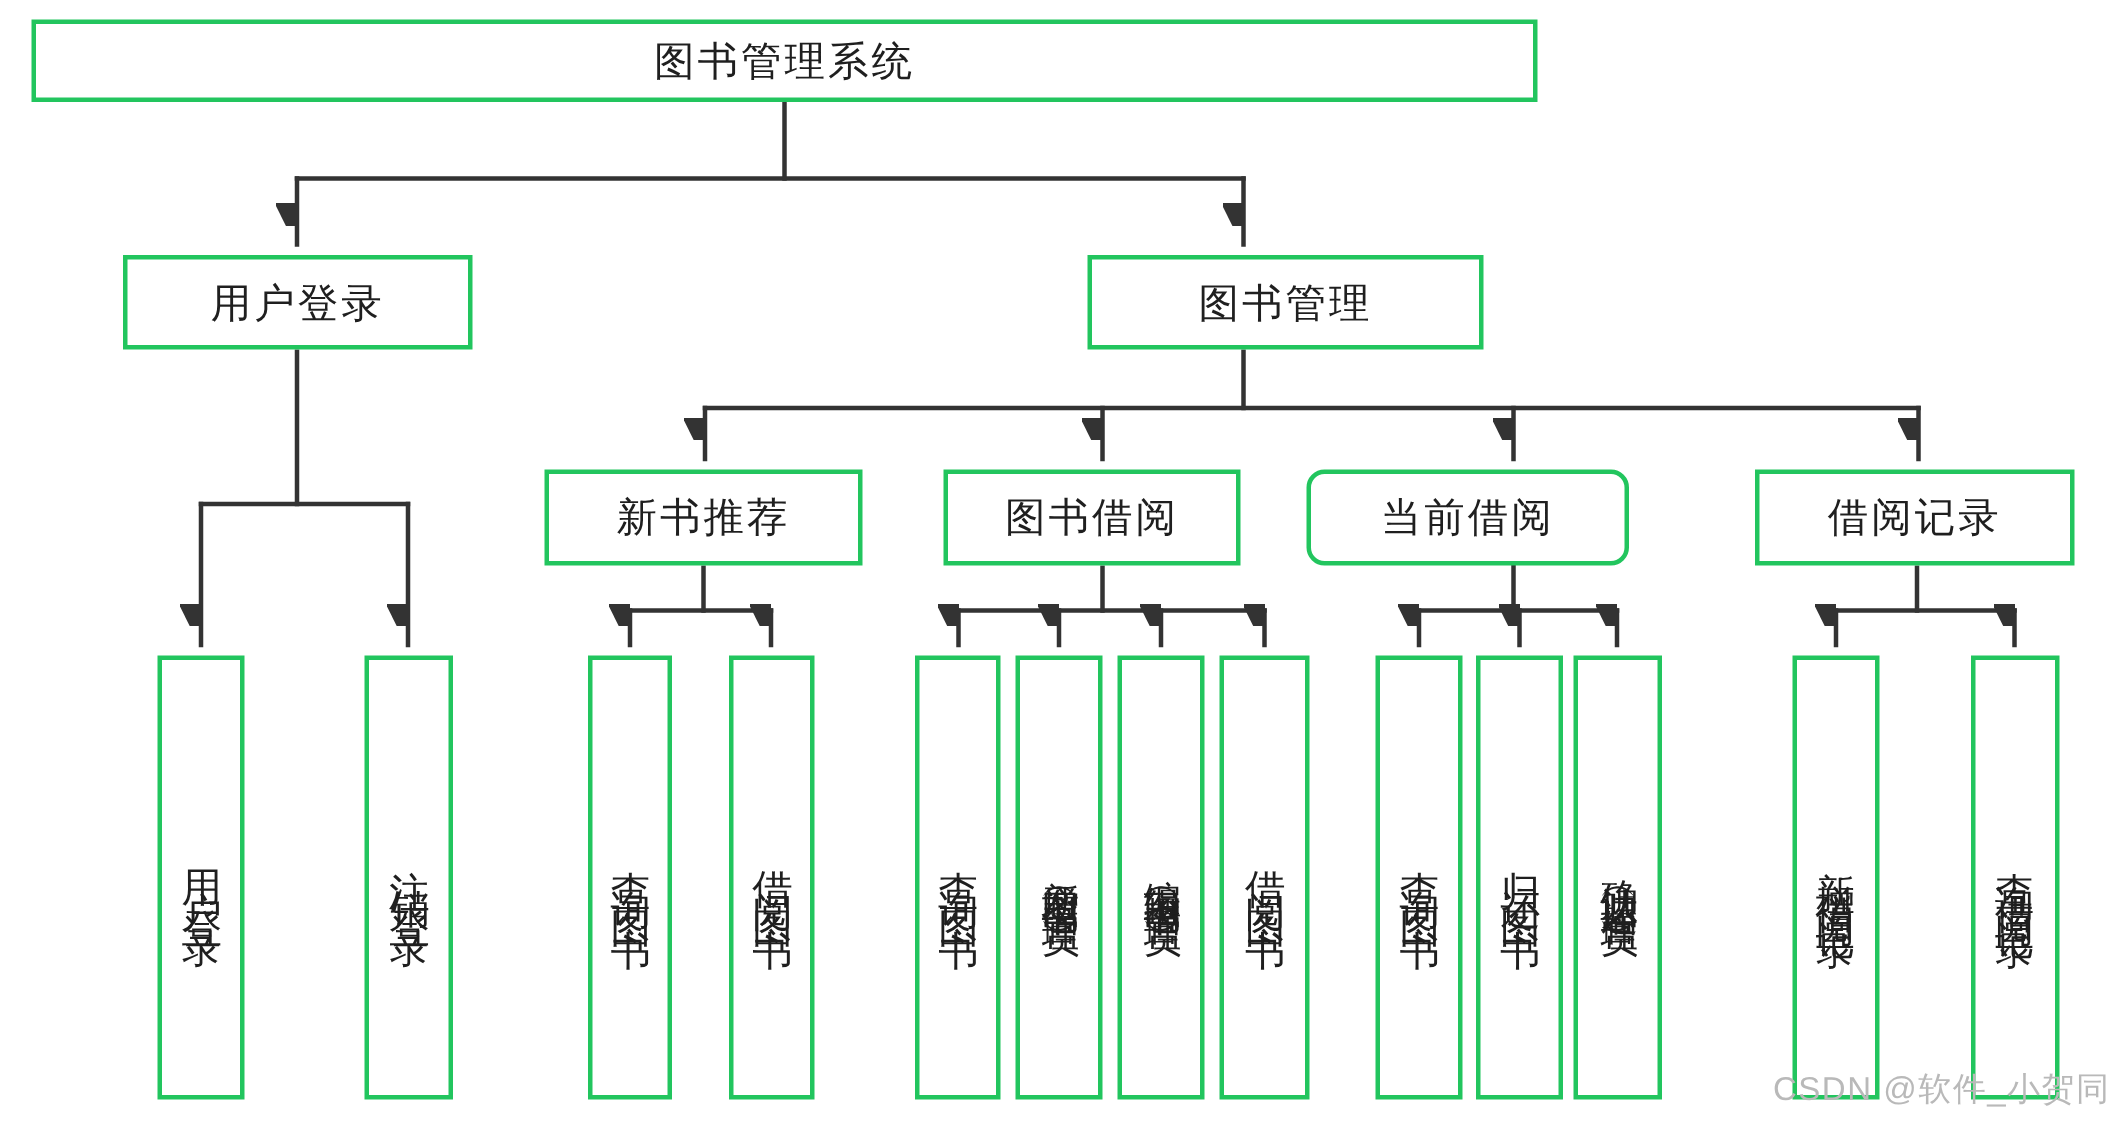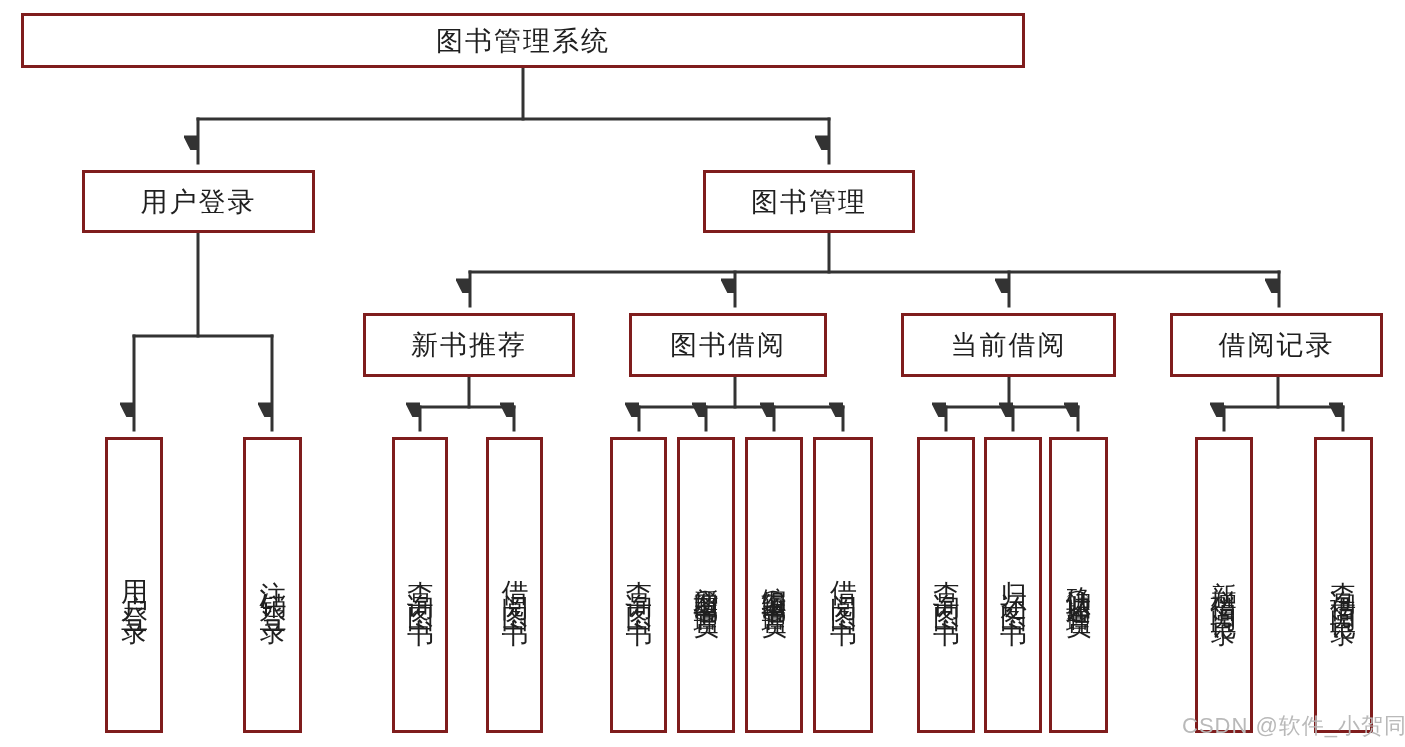--- a/index.html
+++ b/index.html
@@ -8,41 +8,41 @@
     width:1405px;height:747px;
     background:#ffffff;
     font-family:"Liberation Sans", sans-serif;
     color:#1f1f1f;
     overflow:hidden;
   }
   #connectors{position:absolute;left:0;top:0;width:1405px;height:747px;pointer-events:none;}
   .node{
     position:absolute;
     background:#ffffff;
-    border:3px solid #7f1d1d;
+    border:3px solid #22c55e;
     display:flex;align-items:center;justify-content:center;
     box-sizing:border-box;
     text-align:left;
   }
   .h-node{font-size:27px;letter-spacing:2px;}
   .leaf{
     writing-mode:vertical-rl;
     text-orientation:mixed;
     line-height:1;
   }
   .sp-wide {font-size:27px;letter-spacing:13px;}
   .sp-mid  {font-size:26px;letter-spacing:8px;}
   .sp-tight{font-size:25px;letter-spacing:4px;}
   
   #root-box    {left:21px;  top:13px;  width:1004px;height:55px;}
   #n-login     {left:82px;  top:170px; width:233px; height:63px;}
-  #n-mgmt      {left:703px; top:170px; width:212px; height:63px;}
+  #n-mgmt      {left:725px; top:170px; width:264px; height:63px;}
   #n-newbook   {left:363px; top:313px; width:212px; height:64px;}
   #n-borrow    {left:629px; top:313px; width:198px; height:64px;}
-  #n-current   {left:901px; top:313px; width:215px; height:64px;}
+  #n-current   {left:871px; top:313px; width:215px; height:64px;border-radius:12px;}
   #n-records   {left:1170px;top:313px; width:213px; height:64px;}
   .leaf{top:437px;height:296px;}
   #lf-login-1  {left:105px; width:58px;}
   #lf-login-2  {left:243px; width:59px;}
   #lf-new-1    {left:392px; width:56px;}
   #lf-new-2    {left:486px; width:57px;}
   #lf-bor-1    {left:610px; width:57px;}
   #lf-bor-2    {left:677px; width:58px;}
   #lf-bor-3    {left:745px; width:58px;}
   #lf-bor-4    {left:813px; width:60px;}

